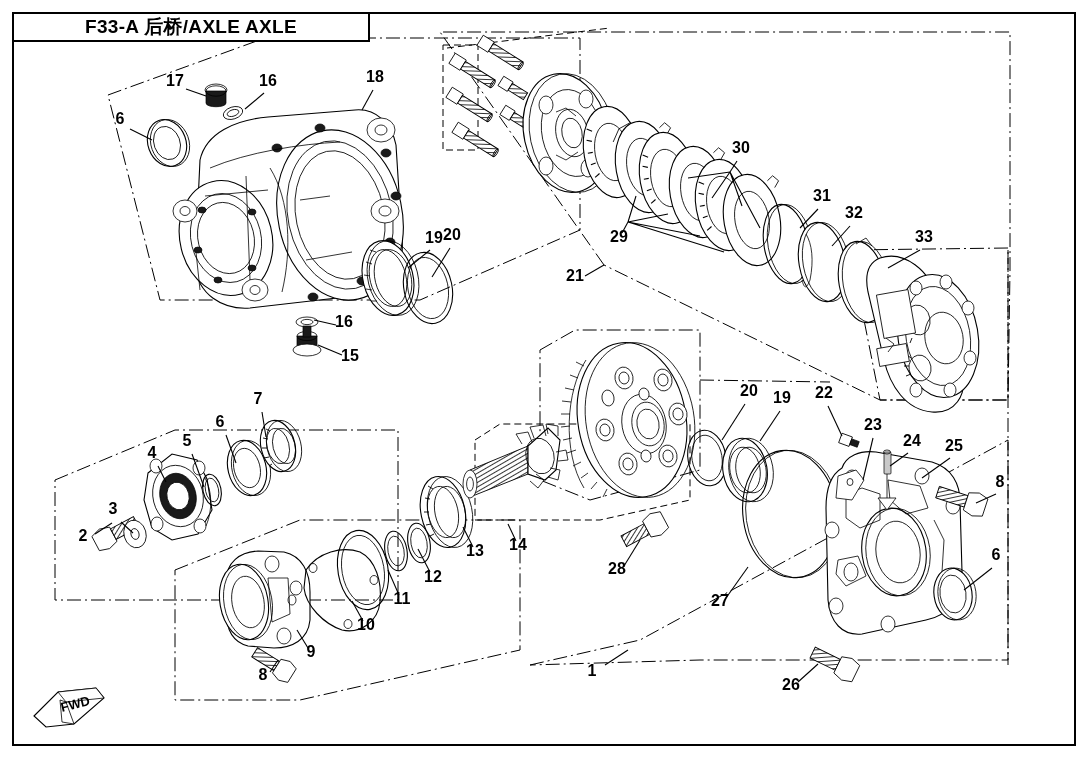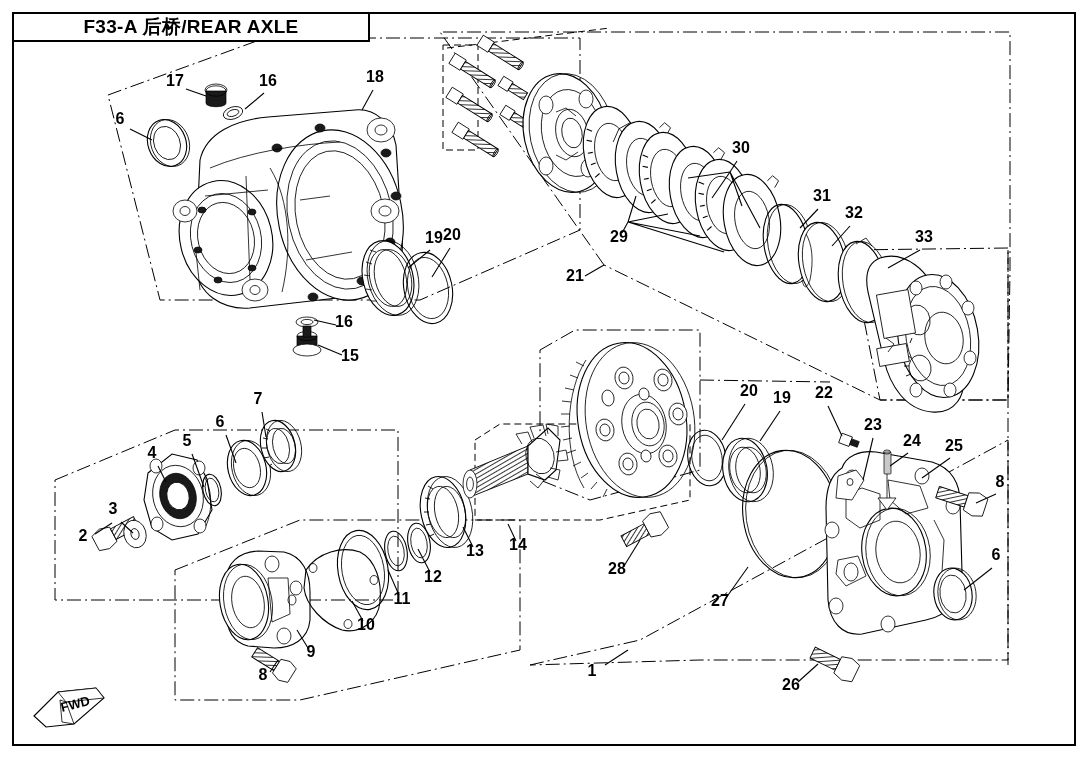--- a/index.html
+++ b/index.html
@@ -712,16 +712,16 @@
       <path class="ptf" d="M34,716 L58,692 L96,688 L104,698 L74,724 L46,727 Z"></path>
       <path class="thinf" d="M58,692 L96,688 L104,698 L66,702 Z"></path>
       <path class="thinf" d="M60,700 L66,702 L74,724 L62,722 Z"></path>
       <text class="fwdtxt" x="62" y="712" transform="rotate(-14 62 712)">FWD</text>
     </g>
   </svg>
   </div>
 
   <div id="frame"></div>
   <div id="titlebox">
-    <span id="titletext">F33-A 后桥/REAR AXLE</span>
+    <span id="titletext">F33-A 后桥/AXLE AXLE</span>
   </div>
 
 </div>
 
 </body></html>

